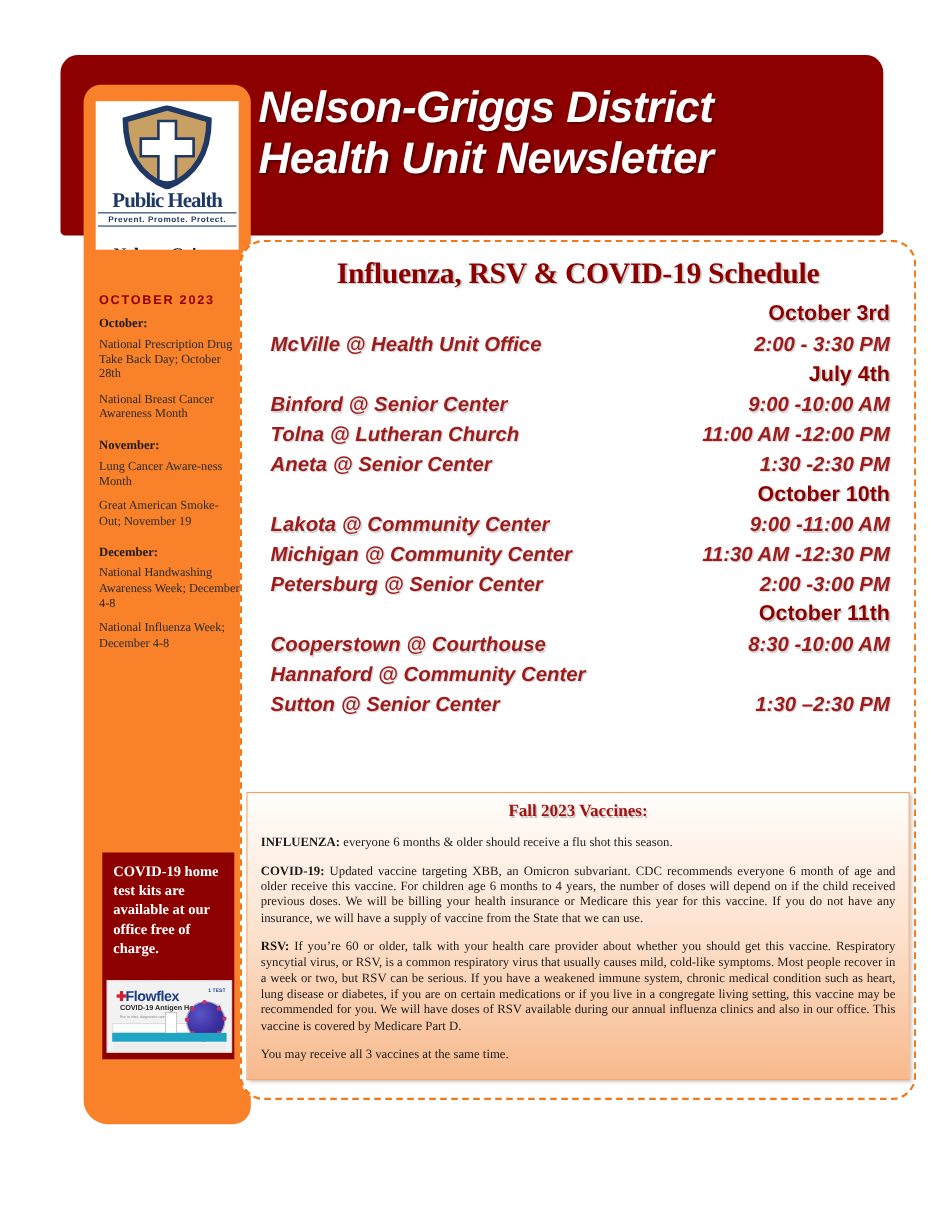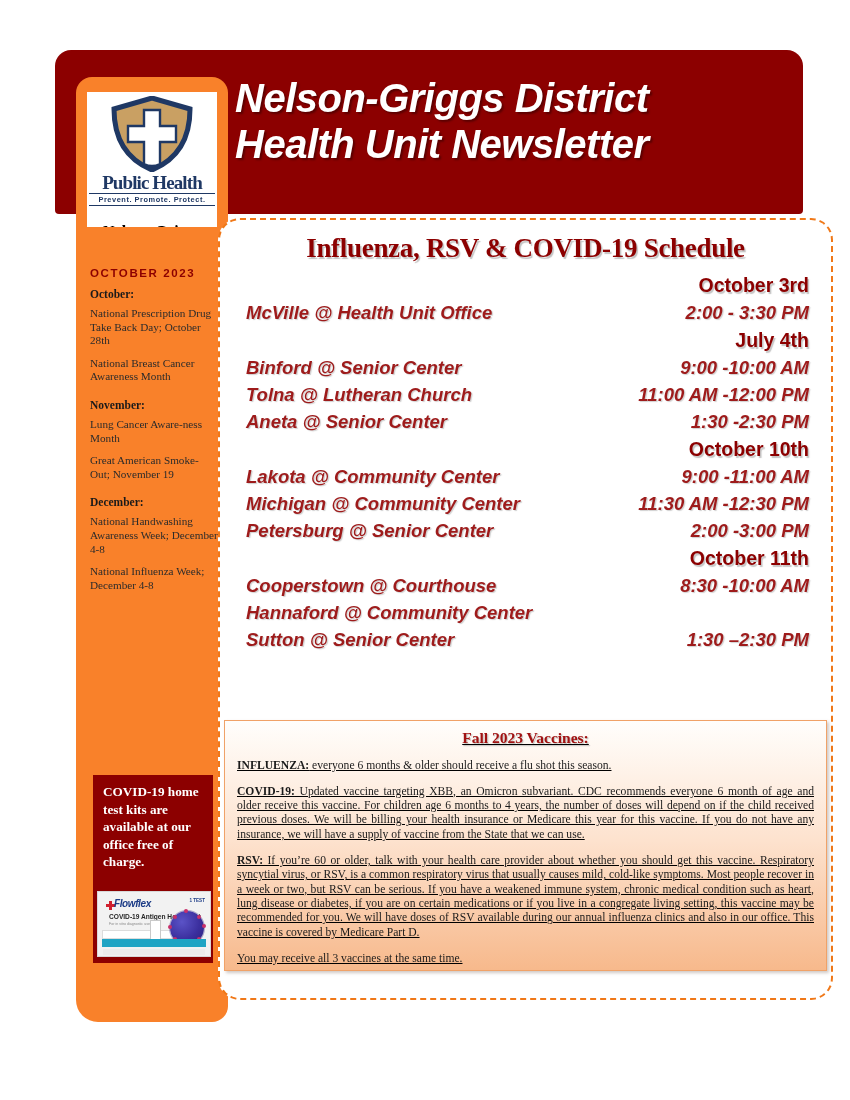--- a/index.html
+++ b/index.html
@@ -175,23 +175,22 @@
     height: 64px;
     background: #f2f2f2;
     border: 1px solid #d8d8d8;
     overflow: hidden;
   }
   #ff-logo {
     position: absolute;
     left: 16px; top: 6px;
     font-family: "Liberation Sans", sans-serif;
     font-weight: bold;
-    font-size: 10px;
+    font-size: 13px;
     color: #1B3B86;
-    font-style: italic;
     letter-spacing: -0.4px;
   }
   #ff-plus {
     position: absolute;
     left: 8px; top: 9px;
     width: 9px; height: 9px;
   }
   #ff-plus:before, #ff-plus:after {
     content: "";
     position: absolute;
@@ -318,22 +317,21 @@
   
   #vaccine-box {
     position: absolute;
     left: 4px;
     top: 500px;
     width: 603px;
     background: linear-gradient(to bottom, #FFFEFC 0%, #FDE2CE 48%, #F7B98C 100%);
     border: 1px solid #F0A268;
     box-shadow: 2px 2px 3px rgba(120,100,90,0.35);
     box-sizing: border-box;
-    padding: 8px 12px 4px 12px;
-    text-decoration: underline;
+    padding: 8px 12px 15px 12px;
   }
   #vaccine-title {
     text-align: center;
     font-family: "Liberation Serif", serif;
     font-weight: bold;
     font-size: 15.5px;
     color: #A11212;
     text-shadow: 1.2px 1.2px 0.8px rgba(150,150,150,0.55);
     margin-bottom: 8px;
   }

